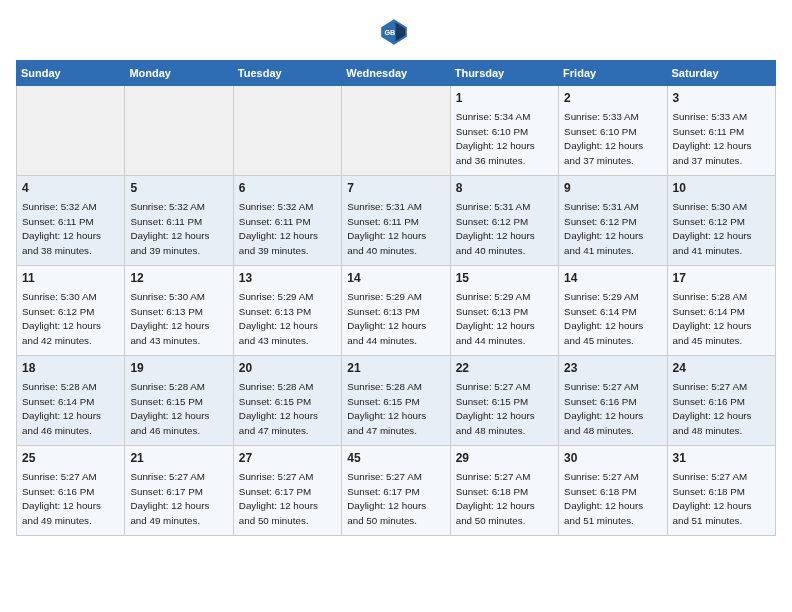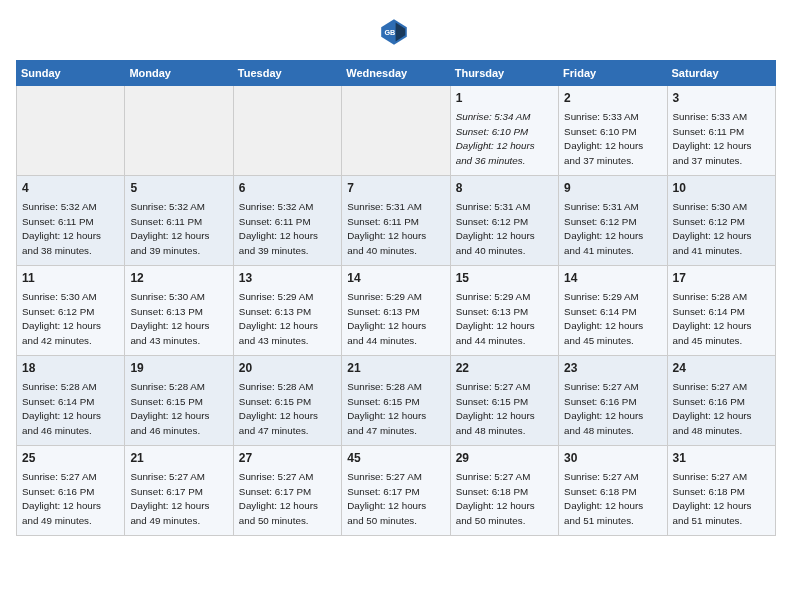--- a/index.html
+++ b/index.html
@@ -120,21 +120,21 @@
         <th>Friday</th>
         <th>Saturday</th>
       </tr>
   </thead>
   <tbody id="calendar-body">
   <tr>
         <td class="empty-cell"></td>
         <td class="empty-cell"></td>
         <td class="empty-cell"></td>
         <td class="empty-cell"></td>
-        <td><span class="day-number">1</span><span class="day-info" style="white-space: pre-line; font-style: italic;">Sunrise: 5:34 AM
+        <td><span class="day-number">1</span><span class="day-info" style="white-space: pre-line;">Sunrise: 5:34 AM
 Sunset: 6:10 PM
 Daylight: 12 hours
 and 36 minutes.</span></td>
         <td><span class="day-number">2</span><span class="day-info" style="white-space: pre-line;">Sunrise: 5:33 AM
 Sunset: 6:10 PM
 Daylight: 12 hours
 and 37 minutes.</span></td>
         <td><span class="day-number">3</span><span class="day-info" style="white-space: pre-line;">Sunrise: 5:33 AM
 Sunset: 6:11 PM
 Daylight: 12 hours

